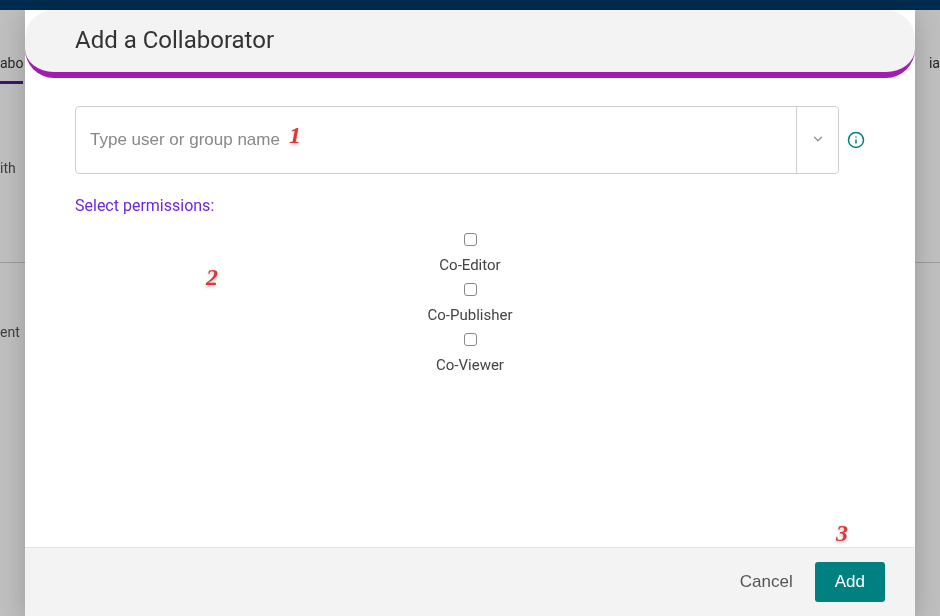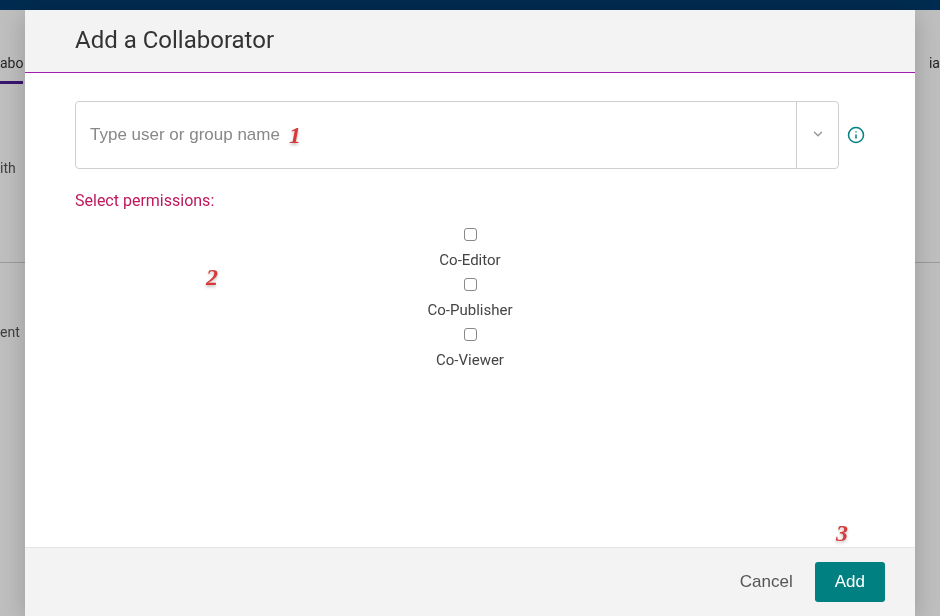--- a/index.html
+++ b/index.html
@@ -77,21 +77,22 @@
       right: 25px;
       bottom: 0;
       background: #fff;
       box-shadow: 0 4px 24px rgba(0,0,0,0.2);
       display: flex;
       flex-direction: column;
     }
     .dialog-header {
       background: #f3f3f3;
       padding: 16px 50px 18px 50px;
-      border-bottom: 1px solid #a21caf;
+      border-bottom: 6px solid #a21caf;
+      border-radius: 29px;
     }
     .dialog-title {
       font-size: 24px;
       font-weight: 400;
       color: #333;
     }
     .dialog-body {
       flex: 1;
       padding: 28px 50px 20px 50px;
       position: relative;
@@ -134,21 +135,21 @@
     .info-icon {
       width: 18px;
       height: 18px;
       display: flex;
       align-items: center;
       justify-content: center;
       cursor: pointer;
     }
     .perm-label {
       font-size: 16px;
-      color: #be185d;
+      color: #6d28d9;
       margin-bottom: 18px;
       margin-top: 9px;
     }
     .perm-list {
       display: flex;
       flex-direction: column;
       gap: 9px;
     }
     .perm-item {
       display: flex;

